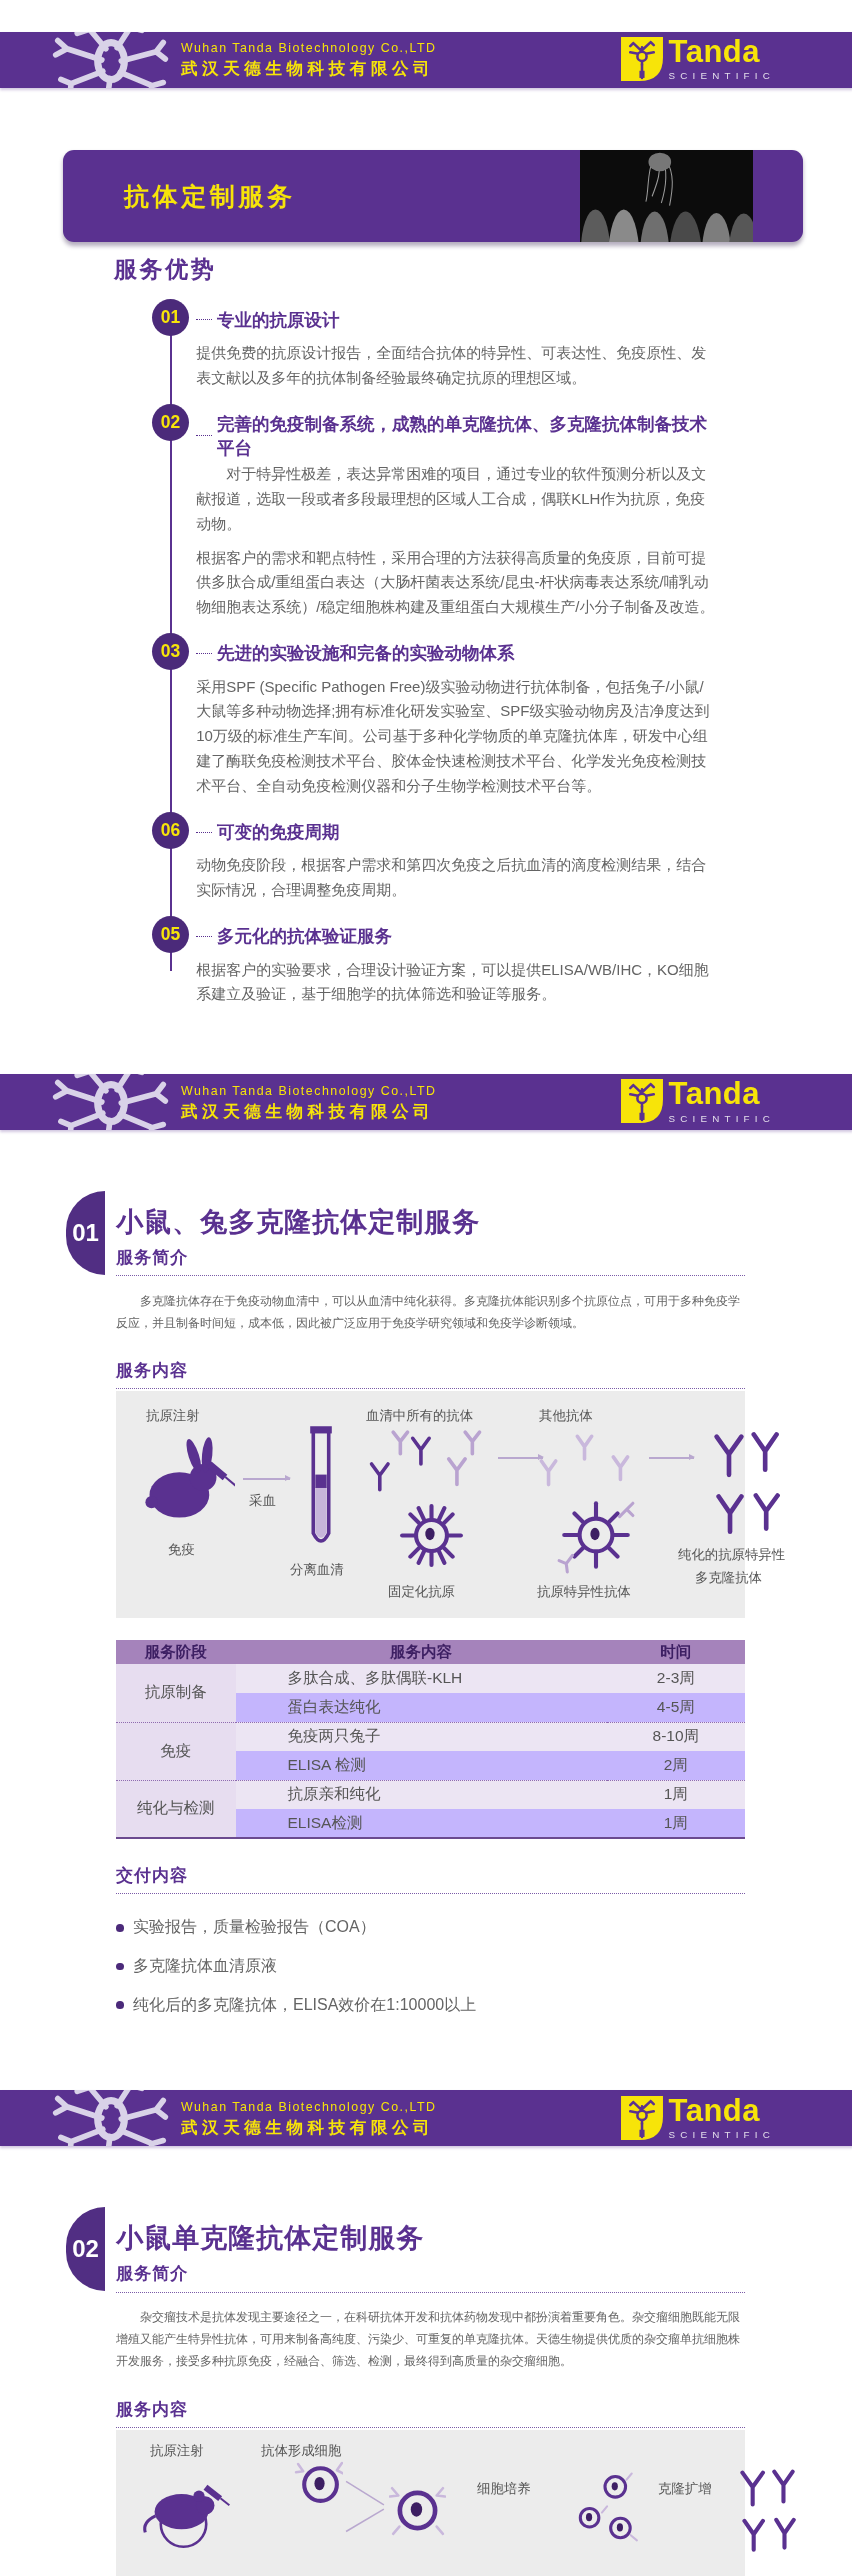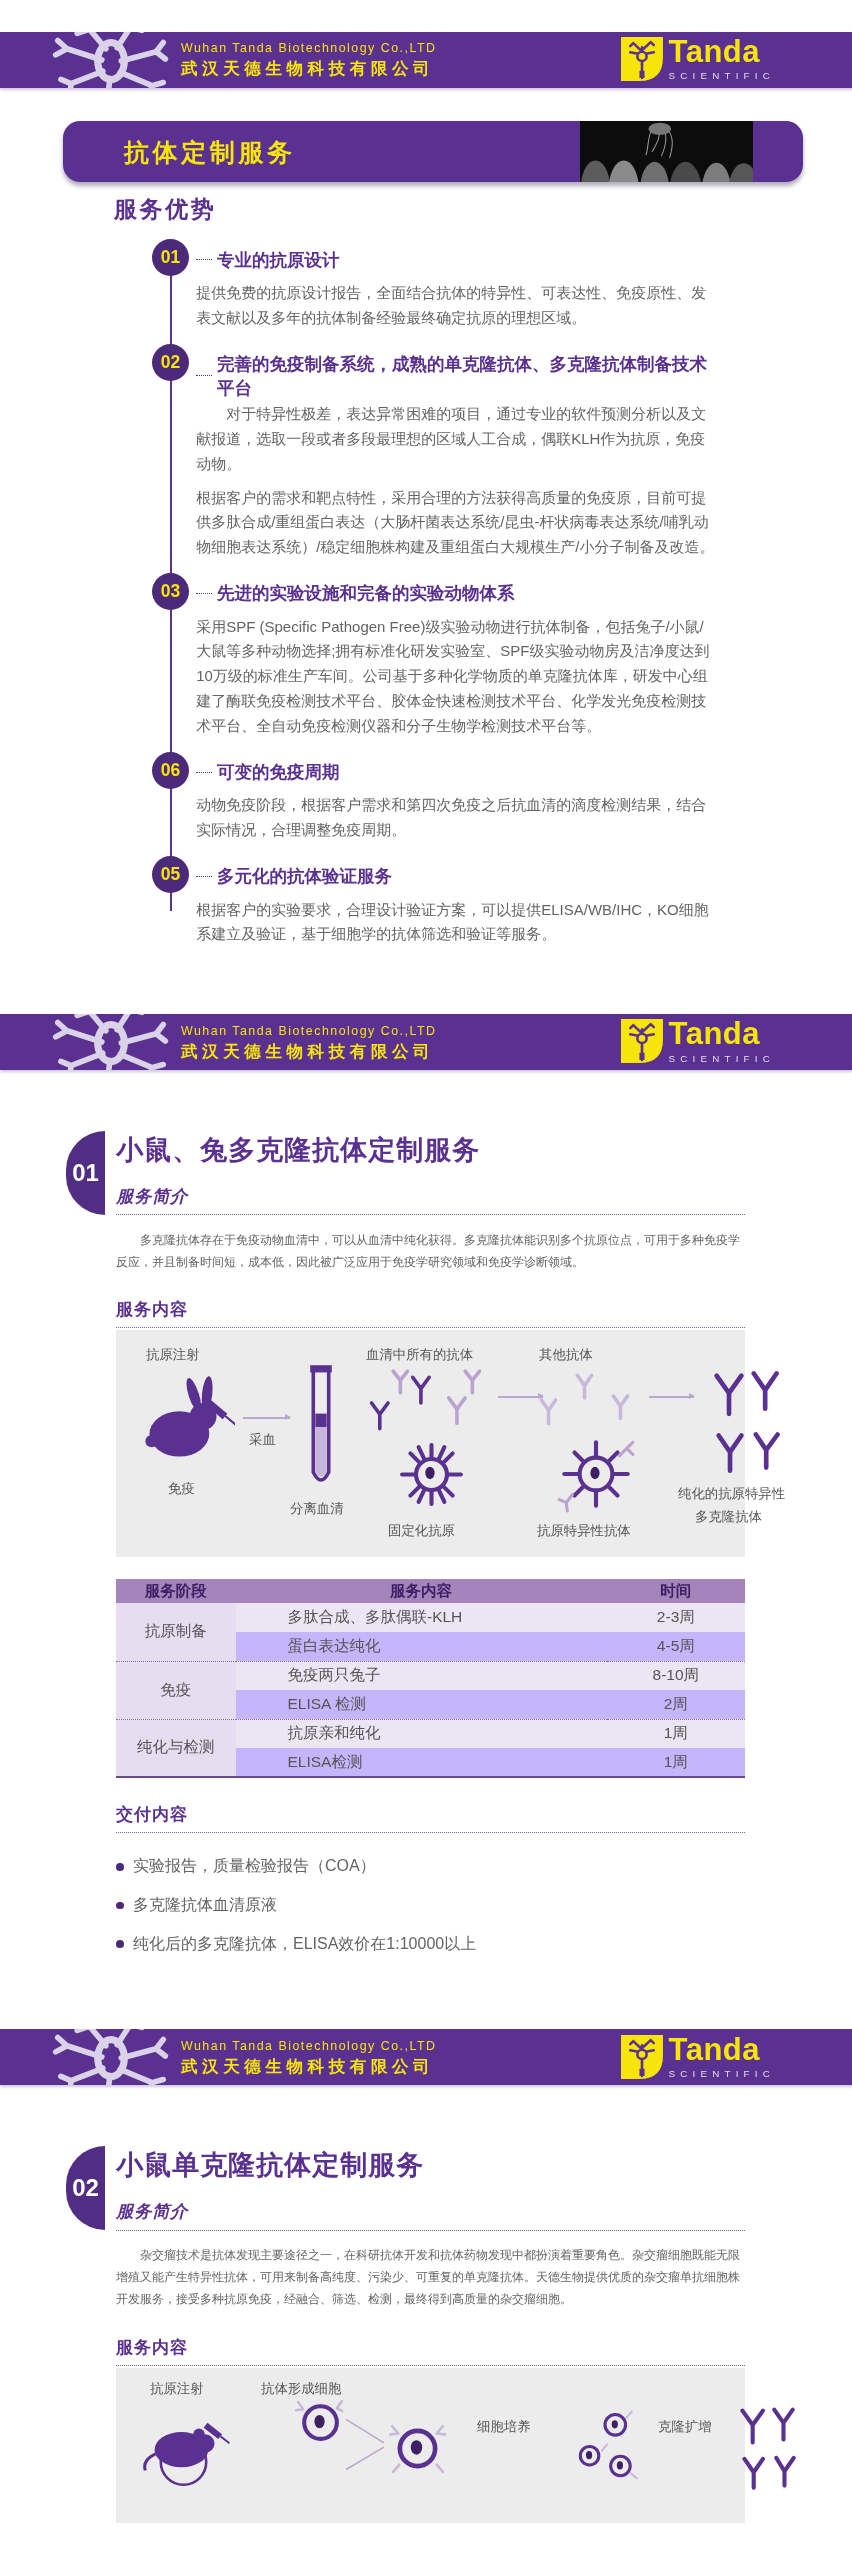--- a/index.html
+++ b/index.html
@@ -18,21 +18,21 @@
   .band-names{position:absolute;left:181px;top:9.3px;}
   .band-name-en{color:var(--yellow);font-size:12.4px;letter-spacing:1.5px;}
   .band-name-zh{color:var(--yellow);font-size:16.5px;font-weight:bold;letter-spacing:4.6px;margin-top:3.1px;}
   .band-logo{position:absolute;right:78px;top:5.2px;display:flex;align-items:flex-start;}
   .logo-shield{width:42px;height:44px;}
   .logo-texts{margin-left:5.2px;}
   .logo-word{color:var(--yellow);font-size:31px;font-weight:bold;line-height:30px;letter-spacing:0.5px;}
   .logo-sub{color:#e3ddeb;font-size:9.8px;letter-spacing:5.2px;margin-top:3.1px;}
 
   
-  .banner{margin:33px 0 0 63px;width:740px;height:61px;background:var(--purple);border-radius:17px;position:relative;box-shadow:0 3.6px 4.6px rgba(40,20,70,.35);overflow:hidden;}
+  .banner{margin:62px 0 0 63px;width:740px;height:92px;background:var(--purple);border-radius:11px;position:relative;box-shadow:0 3.6px 4.6px rgba(40,20,70,.35);overflow:hidden;}
   .banner-title{position:absolute;left:61px;top:50%;transform:translateY(-50%);color:var(--yellow);font-size:25px;font-weight:bold;letter-spacing:3.6px;}
   .banner-photo{position:absolute;left:517px;top:0;width:173px;height:100%;}
 
   
   .advantages{margin-top:12px;}
   .adv-heading{margin-left:114px;font-size:23px;font-weight:bold;color:var(--purple);letter-spacing:2.6px;}
   .adv-list{position:relative;margin-top:14.4px;}
   .adv-list:before{content:"";position:absolute;left:170px;top:31px;bottom:36px;width:1.5px;background:var(--purple);}
   .adv-item{display:flex;margin-left:152px;position:relative;margin-top:13.4px;}
   .adv-num{flex:0 0 37px;width:37px;height:37px;border-radius:50%;background:var(--purple-dark);color:var(--yellow);font-size:17.5px;font-weight:bold;display:flex;align-items:center;justify-content:center;z-index:1;}
@@ -40,22 +40,22 @@
   .adv-title{font-size:17.5px;font-weight:bold;color:var(--purple);margin-top:8.2px;display:flex;align-items:center;}
   .adv-title:before{content:"";width:15.5px;border-top:1.5px dotted var(--purple);margin-right:5.2px;flex:0 0 15.5px;}
   .adv-body{font-size:15px;color:var(--text);line-height:1.65;margin-top:9.3px;}
   .adv-body.indent{text-indent:2em;margin-top:2.1px;}
 
   
   .section{margin-top:61px;}
   .sec-head{display:flex;}
   .badge{flex:0 0 39px;width:39px;height:84px;margin-left:66px;background:#512e83;border-radius:43px 0 0 43px;color:#fff;font-size:24px;font-weight:bold;display:flex;align-items:center;justify-content:center;}
   .sec-head-right{margin-left:11.3px;width:629px;}
-  .sec-title{font-size:27px;font-weight:bold;color:var(--purple);letter-spacing:1px;margin-top:1px;}
-  .sub-heading{font-size:17px;font-weight:bold;color:var(--purple);letter-spacing:1px;margin-top:17px;font-style:italic;}
+  .sec-title{font-size:27px;font-weight:bold;color:var(--purple);letter-spacing:1px;margin-top:13px;}
+  .sub-heading{font-size:17px;font-weight:bold;color:var(--purple);letter-spacing:1px;margin-top:6px;}
   .dotted{border-bottom:1.5px dotted #7b5ca8;margin-top:6.2px;}
   .sec-body{margin-left:116px;width:629px;}
   .sec-para{font-size:12px;line-height:1.85;color:var(--text);text-indent:2em;margin-top:13.4px;}
   .sub-heading2{font-size:17px;font-weight:bold;color:var(--purple);letter-spacing:1px;margin-top:25px;}
 
   
   .diagram{background:var(--box);margin-top:2.1px;position:relative;}
   .d1{height:227px;}
   .d2{height:155px;}
   .dlbl{position:absolute;font-size:13.4px;color:#555;white-space:nowrap;}

